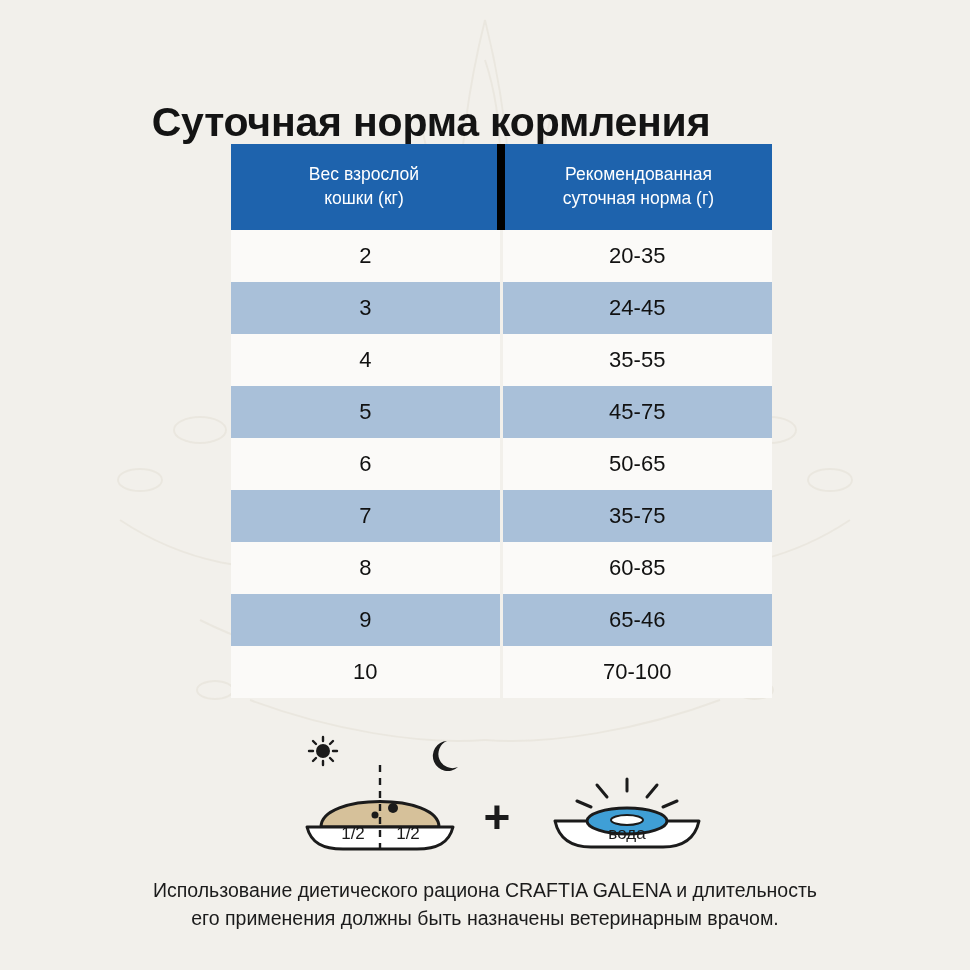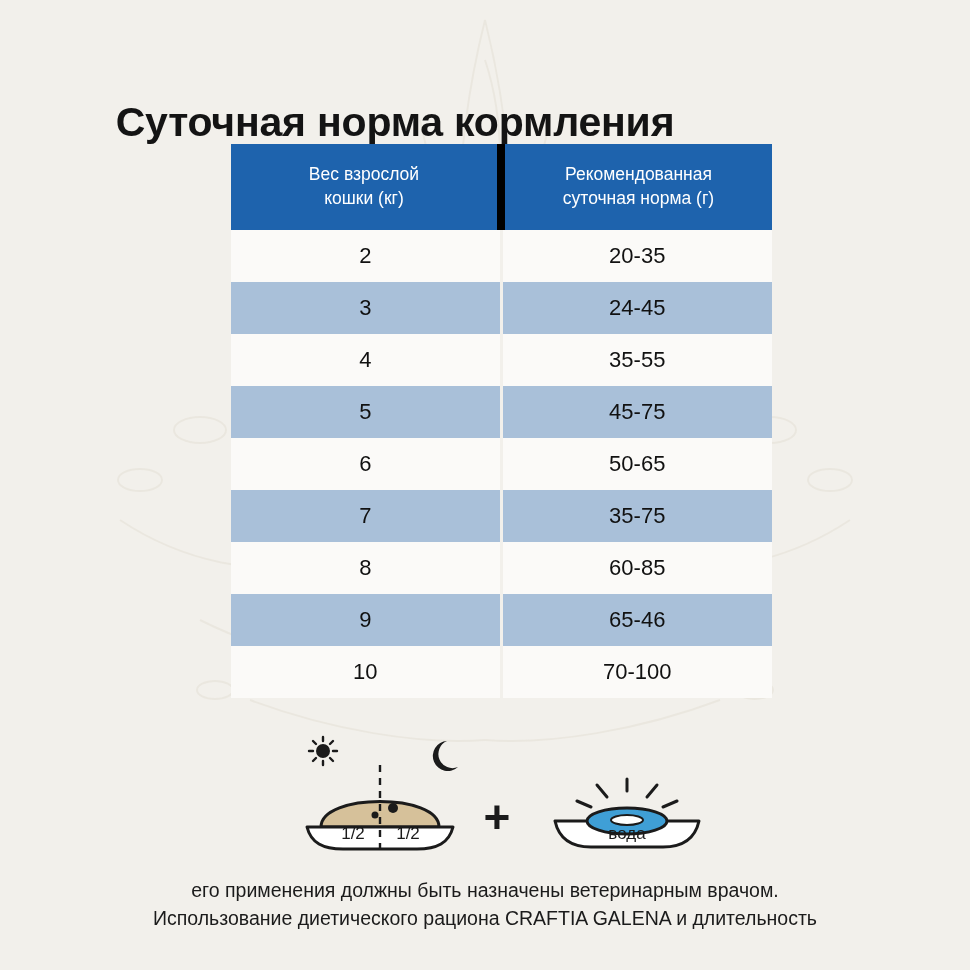--- a/index.html
+++ b/index.html
@@ -34,20 +34,21 @@
   .title {
     position: absolute;
     top: 72px;
     left: 0;
     width: 790px;
     text-align: center;
     font-size: 41px;
     font-weight: bold;
     letter-spacing: -0.2px;
     color: #141414;
+    padding-left: 36px;
   }
 
   .table-wrap {
     position: absolute;
     top: 144px;
     left: 231px;
     width: 509px;
   }
 
   table.feeding {
@@ -251,17 +252,17 @@
         <path d="M310 62 L300 50"></path>
         <path d="M350 62 L360 50"></path>
         <path d="M294 72 L280 66"></path>
         <path d="M366 72 L380 66"></path>
       </g>
       <text x="330" y="104" font-family="Liberation Sans, sans-serif" font-size="17" fill="#1b1b1b" text-anchor="middle">вода</text>
     </svg>
   </div>
 
   <div class="footnote">
+    <span class="line">Использование диетического рациона CRAFTIA GALENA и длительность</span>
     <span class="line">его применения должны быть назначены ветеринарным врачом.</span>
-    <span class="line">Использование диетического рациона CRAFTIA GALENA и длительность</span>
   </div>
 
 </div>
 
 </body></html>

